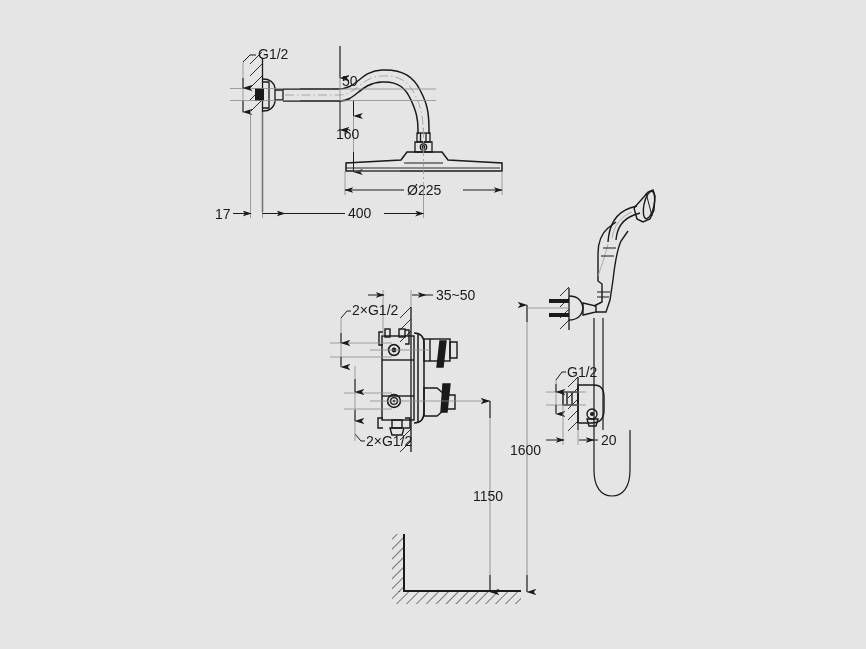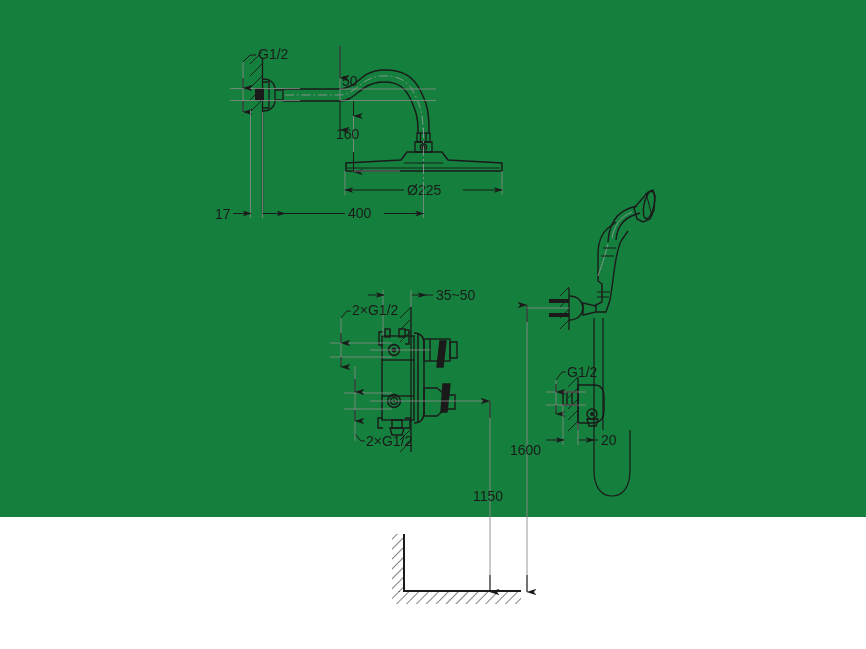--- a/index.html
+++ b/index.html
@@ -1,18 +1,18 @@
 <!DOCTYPE html>
 <html><head>
 <meta charset="utf-8">
 <style>
   html,body{margin:0;padding:0;background:#ffffff;}
   body{width:866px;height:649px;overflow:hidden;
        font-family:"Liberation Sans","DejaVu Sans",sans-serif;}
-  #sheet{position:relative;width:866px;height:517px;background:#15803d;}
+  #sheet{position:relative;width:866px;height:649px;background:#e5e5e5;}
   svg{display:block;}
   .dimtext{font-family:"Liberation Sans","DejaVu Sans",sans-serif;
            font-size:14px;fill:#1a1a1a;}
 </style>
 </head>
 <body>
 
 <div id="sheet">
 <svg width="866" height="649" viewBox="0 0 866 649">
 

